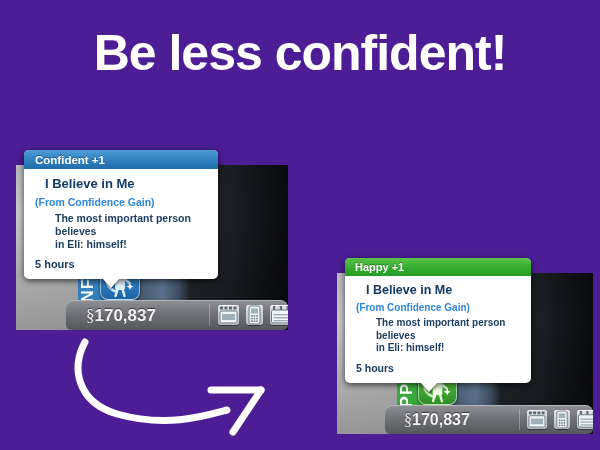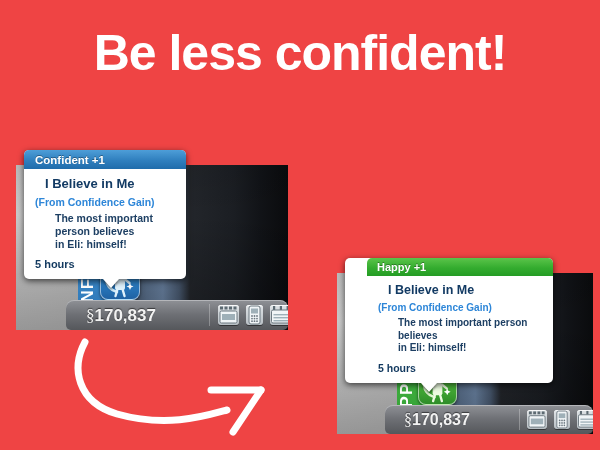--- a/index.html
+++ b/index.html
@@ -4,21 +4,21 @@
 <style>
   html, body {
     margin: 0;
     padding: 0;
     background: #000000;
   }
   #stage {
     position: relative;
     width: 600px;
     height: 450px;
-    background: #ef4444;
+    background: #4c1d95;
     overflow: hidden;
     font-family: "Liberation Sans", sans-serif;
   }
 
   
   #title {
     position: absolute;
     left: 0;
     top: 24px;
     width: 600px;
@@ -254,21 +254,21 @@
           <rect x="16.6" y="1" width="2.2" height="4" fill="#5d6a72"></rect>
           <rect x="1.5" y="5" width="19" height="13" rx="1.5" fill="#f1f5f7" stroke="#6d7880" stroke-width="1"></rect>
           <rect x="3.5" y="9" width="15" height="1.4" fill="#9fb0b8"></rect>
           <rect x="3.5" y="12" width="15" height="1.4" fill="#9fb0b8"></rect>
           <rect x="3.5" y="15" width="15" height="1.4" fill="#9fb0b8"></rect>
         </svg>
       </div>
     </div>
   </div>
 
-  <div class="tooltip" style="left:24px; top:150px; width:162px;">
+  <div class="tooltip" style="left:24px; top:150px; width:194px;">
     <div class="tt-header blue" style="height:19px; padding-left:11px; font-size:11.5px;">
       <span>Confident +1</span>
     </div>
     <div class="tt-body">
       <div class="tt-title" style="font-size:13px; margin-bottom:5px;">I Believe in Me</div>
       <div class="tt-source" style="font-size:10.5px; margin-bottom:4px;">(From Confidence Gain)</div>
       <div class="tt-desc" style="font-size:10.5px; line-height:13px;">The most important person believes</div>
       <div class="tt-desc" style="font-size:10.5px; line-height:13px; margin-bottom:7px;">in Eli: himself!</div>
       <div class="tt-duration" style="font-size:11px;">5 hours</div>
     </div>
@@ -336,21 +336,21 @@
           <rect x="16.6" y="1" width="2.2" height="4" fill="#5d6a72"></rect>
           <rect x="1.5" y="5" width="19" height="13" rx="1.5" fill="#f1f5f7" stroke="#6d7880" stroke-width="1"></rect>
           <rect x="3.5" y="9" width="15" height="1.4" fill="#9fb0b8"></rect>
           <rect x="3.5" y="12" width="15" height="1.4" fill="#9fb0b8"></rect>
           <rect x="3.5" y="15" width="15" height="1.4" fill="#9fb0b8"></rect>
         </svg>
       </div>
     </div>
   </div>
 
-  <div class="tooltip" style="left:345px; top:258px; width:186px;padding-left:22px;">
+  <div class="tooltip" style="left:345px; top:258px; width:186px;">
     <div class="tt-header green" style="height:18px; padding-left:10px; font-size:11px;">
       <span>Happy +1</span>
     </div>
     <div class="tt-body">
       <div class="tt-title" style="font-size:12.5px; margin-bottom:5px;">I Believe in Me</div>
       <div class="tt-source" style="font-size:10px; margin-bottom:4px;">(From Confidence Gain)</div>
       <div class="tt-desc" style="font-size:10px; line-height:12.5px;">The most important person believes</div>
       <div class="tt-desc" style="font-size:10px; line-height:12.5px; margin-bottom:7px;">in Eli: himself!</div>
       <div class="tt-duration" style="font-size:10.5px;">5 hours</div>
     </div>

